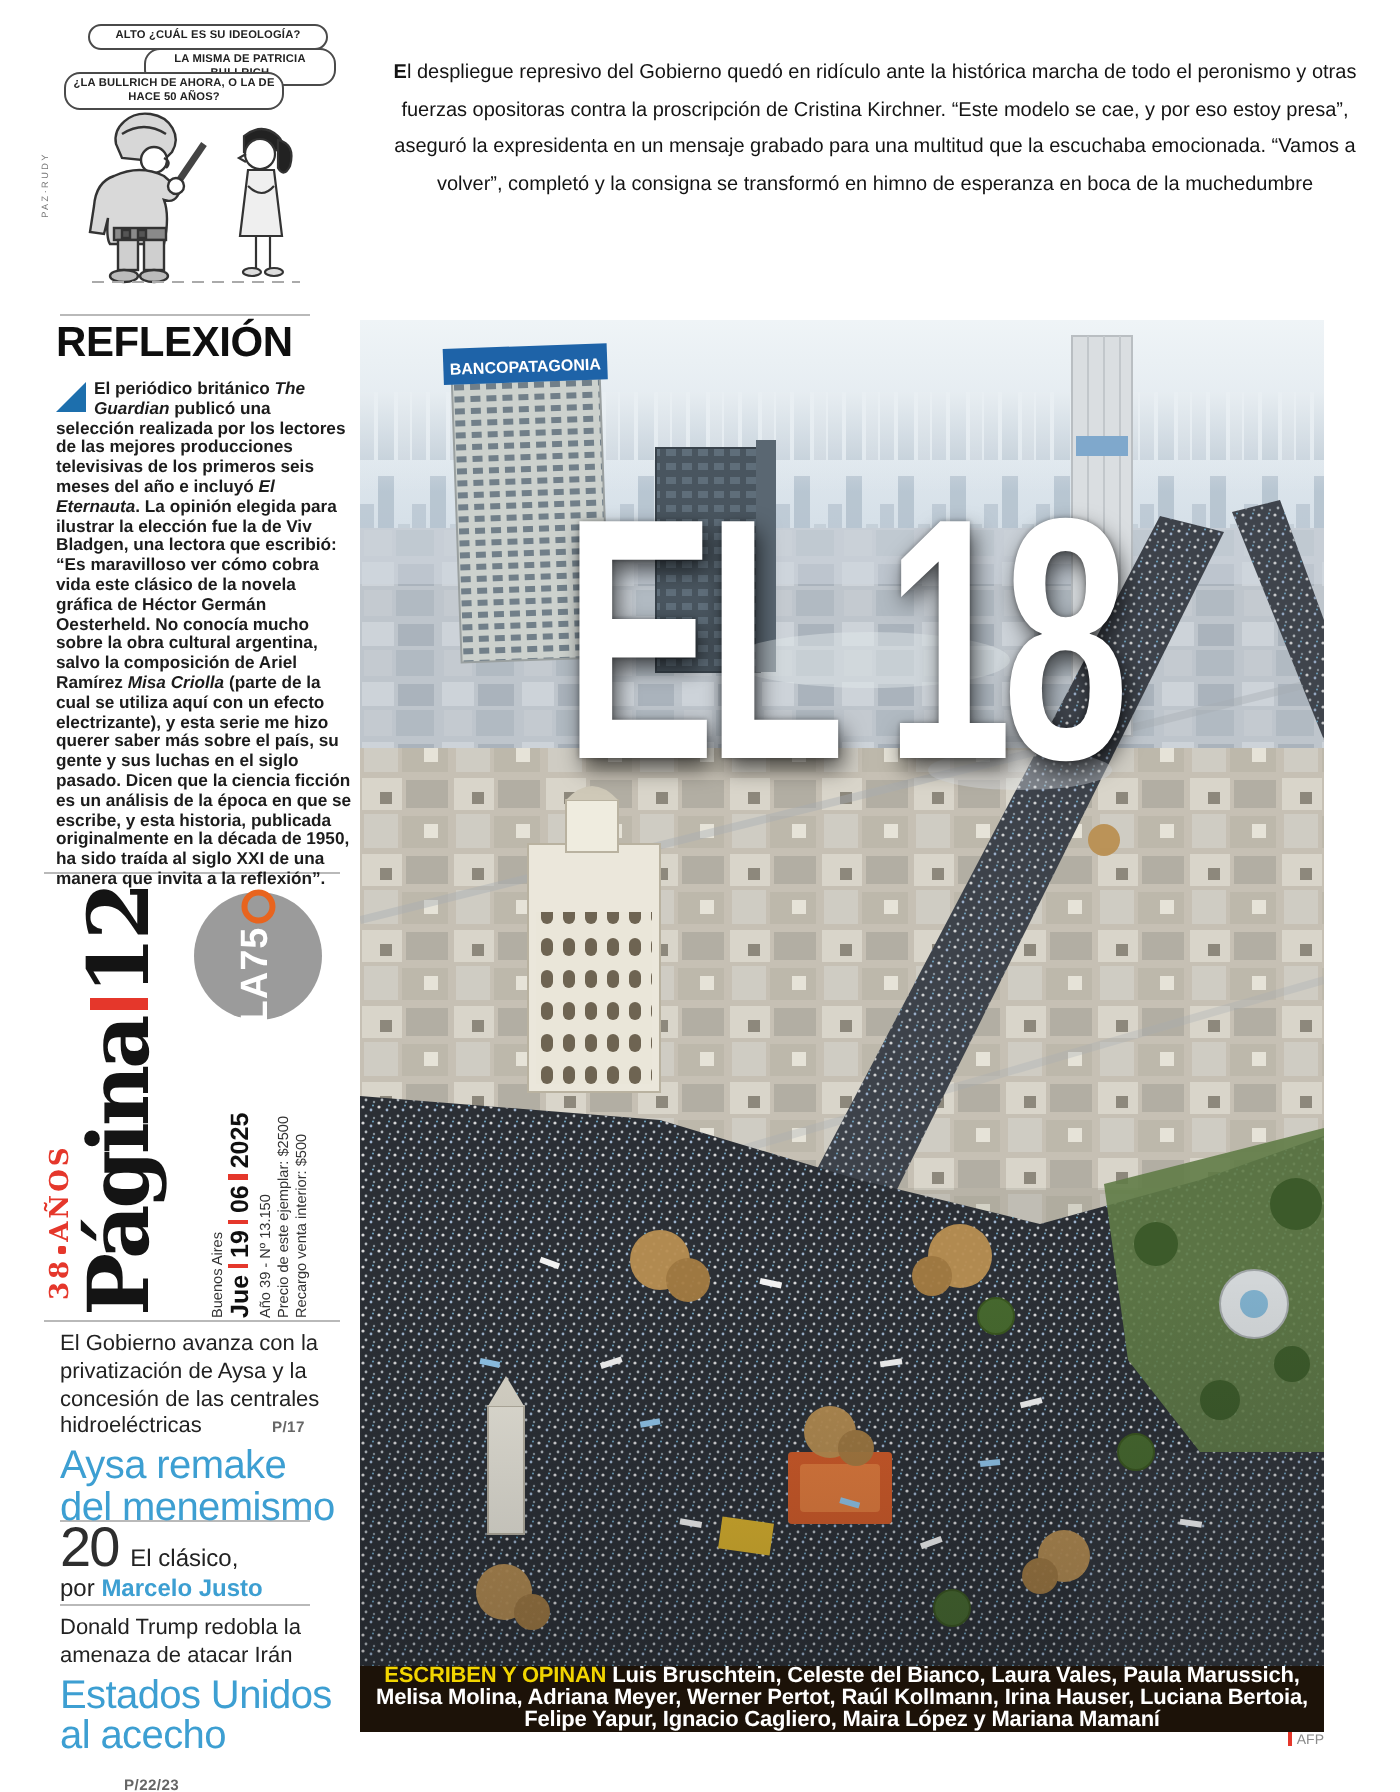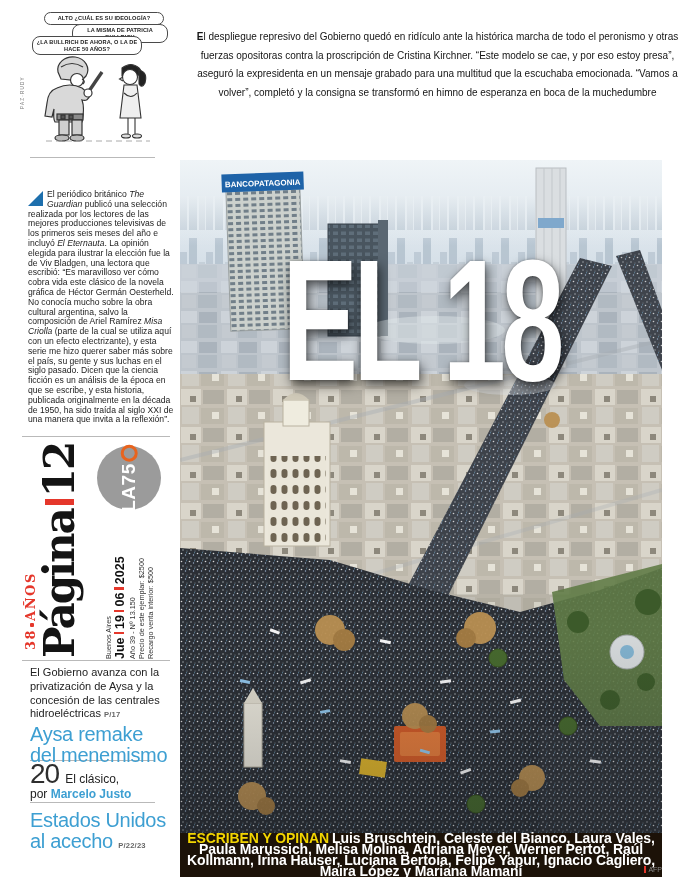--- a/index.html
+++ b/index.html
@@ -23,21 +23,21 @@
   .rule1{left:30px;top:157px;width:125px;}
   .rule2{left:22px;top:436px;width:148px;}
   .rule3{left:22px;top:660px;width:148px;}
   .rule4{left:30px;top:760px;width:125px;}
   .rule5{left:30px;top:802px;width:125px;}
 
   
   .reflex-title{position:absolute;left:28px;top:160px;font-size:21px;font-weight:bold;
                 color:#0f0f0f;letter-spacing:-.2px;}
   .reflex-body{position:absolute;left:28px;top:190px;width:148px;font-size:8.6px;
-               line-height:9.8px;color:#1c1c1c;}
+               line-height:9.8px;color:#1c1c1c;font-weight:bold;}
   .reflex-body .it{font-style:italic;}
   .tri{float:left;width:0;height:0;border-left:15px solid transparent;
        border-bottom:15px solid #1d6fad;margin:1px 4px 1px 0;}
 
   
   .masthead-logo{position:absolute;left:24px;top:658px;width:216px;
                  transform:rotate(-90deg);transform-origin:0 0;}
   .anios-line{font-family:"DejaVu Serif",serif;font-weight:bold;font-size:13px;
               color:#e5372b;letter-spacing:1.5px;margin-left:8px;line-height:14px;}
   .anios-dot{display:inline-block;width:4px;height:4px;background:#e5372b;
@@ -55,43 +55,43 @@
   .mast-dates{position:absolute;left:104px;top:659px;width:106px;
               transform:rotate(-90deg);transform-origin:0 0;}
   .mast-city{font-size:7.3px;color:#333;line-height:9px;}
   .mast-date{font-size:12.5px;font-weight:bold;color:#101010;line-height:15px;white-space:nowrap;}
   .dsep{display:inline-block;width:2.5px;height:10px;background:#e5372b;margin:0 3px;}
   .mast-small{font-size:7.3px;color:#333;line-height:9.2px;}
 
   
   .teasers{position:absolute;left:30px;top:666px;width:142px;}
   .kicker{font-size:11px;line-height:13.8px;color:#222;}
-  .pref{font-size:7.6px;color:#666;font-weight:bold;letter-spacing:.2px;}
+  .pref{font-size:7.6px;color:#666;font-weight:bold;letter-spacing:.2px;margin-left:32px;}
   .tease-title{font-size:20px;line-height:20.5px;color:#3d9fd2;letter-spacing:-.3px;margin-top:2px;}
   .balcony{position:absolute;left:30px;top:766px;width:142px;font-size:12px;line-height:15px;color:#222;}
   .balcony-num{font-size:28px;color:#2e2e2e;letter-spacing:-1px;margin-right:6px;}
   .byname{color:#3d9fd2;font-weight:bold;margin-top:45px;}
   .teaser3{position:absolute;left:30px;top:808px;width:142px;}
 
   
   .headline{position:absolute;left:185px;top:28px;width:505px;text-align:center;
             font-size:10px;line-height:18.6px;color:#141414;}
   .headline b{font-weight:bold;}
 
   
   .photo{position:absolute;left:180px;top:160px;width:482px;height:673px;overflow:hidden;}
   .photo svg{display:block;}
   .el18{position:absolute;left:180px;top:234px;width:482px;text-align:center;
         font-weight:bold;font-size:172px;line-height:1;color:#fff;letter-spacing:-7px;
         transform:scaleX(.66);transform-origin:50% 50%;
         text-shadow:3px 5px 14px rgba(0,0,0,.65),0 0 3px rgba(0,0,0,.35);}
 
   
-  .caption-bar{position:absolute;left:180px;top:833px;width:482px;height:44px;background:#1c1208;
-               color:#fff;font-size:14px;font-weight:bold;line-height:11px;text-align:center;
+  .caption-bar{position:absolute;left:180px;top:833px;width:482px;height:33px;background:#1c1208;
+               color:#fff;font-size:11px;font-weight:bold;line-height:11px;text-align:center;
                display:flex;align-items:center;justify-content:center;padding:0 5px;box-sizing:border-box;
                letter-spacing:-.1px;}
   .cap-label{color:#f2d500;margin-right:3px;}
   .afp{position:absolute;left:540px;top:866px;width:122px;text-align:right;font-size:7px;color:#8a8a8a;}
   .afp-bar{display:inline-block;width:2.5px;height:7px;background:#e5372b;margin-right:2px;vertical-align:-1px;}
 </style>
 </head>
 <body>
 
 <div class="page">
@@ -315,20 +315,21 @@
     </svg>
     <div class="comic-sig">PAZ·RUDY</div>
   </div>
 
   <div class="rule rule1"></div>
   <div class="rule rule2"></div>
   <div class="rule rule3"></div>
   <div class="rule rule4"></div>
   <div class="rule rule5"></div>
 
+  <div class="reflex-title">REFLEXIÓN</div>
   <div class="reflex-body">
     <span class="tri"></span><span>El periódico británico </span><span class="it">The Guardian</span><span> publicó una selección realizada por los lectores de las mejores producciones televisivas de los primeros seis meses del año e incluyó </span><span class="it">El Eternauta</span><span>. La opinión elegida para ilustrar la elección fue la de Viv Bladgen, una lectora que escribió: “Es maravilloso ver cómo cobra vida este clásico de la novela gráfica de Héctor Germán Oesterheld. No conocía mucho sobre la obra cultural argentina, salvo la composición de Ariel Ramírez </span><span class="it">Misa Criolla</span><span> (parte de la cual se utiliza aquí con un efecto electrizante), y esta serie me hizo querer saber más sobre el país, su gente y sus luchas en el siglo pasado. Dicen que la ciencia ficción es un análisis de la época en que se escribe, y esta historia, publicada originalmente en la década de 1950, ha sido traída al siglo XXI de una manera que invita a la reflexión”.</span>
   </div>
 
   <div class="masthead-logo">
     <div class="anios-line"><span>38</span><span class="anios-dot"></span><span>AÑOS</span></div>
     <div class="logo-line"><span>Página</span><span class="logo-bar"></span><span>12</span></div>
   </div>
 
   <div class="radio-circle">
@@ -350,20 +351,21 @@
     <div class="kicker"><span>El Gobierno avanza con la privatización de Aysa y la concesión de las centrales hidroeléctricas </span><span class="pref">P/17</span></div>
     <div class="tease-title">Aysa remake del menemismo</div>
   </div>
 
   <div class="balcony">
     <span class="balcony-num">20</span><span>El clásico,</span><br>
     <span>por </span><span class="byname">Marcelo Justo</span>
   </div>
 
   <div class="teaser3">
+    <div class="kicker">Donald Trump redobla la amenaza de atacar Irán</div>
     <div class="tease-title"><span>Estados Unidos al acecho </span><span class="pref">P/22/23</span></div>
   </div>
 
   <div class="caption-bar">
     <div><span class="cap-label">ESCRIBEN Y OPINAN</span><span>Luis Bruschtein, Celeste del Bianco, Laura Vales, Paula Marussich, Melisa Molina, Adriana Meyer, Werner Pertot, Raúl Kollmann, Irina Hauser, Luciana Bertoia, Felipe Yapur, Ignacio Cagliero, Maira López y Mariana Mamaní</span></div>
   </div>
 
   <div class="afp"><span class="afp-bar"></span><span>AFP</span></div>
 
 </div>

